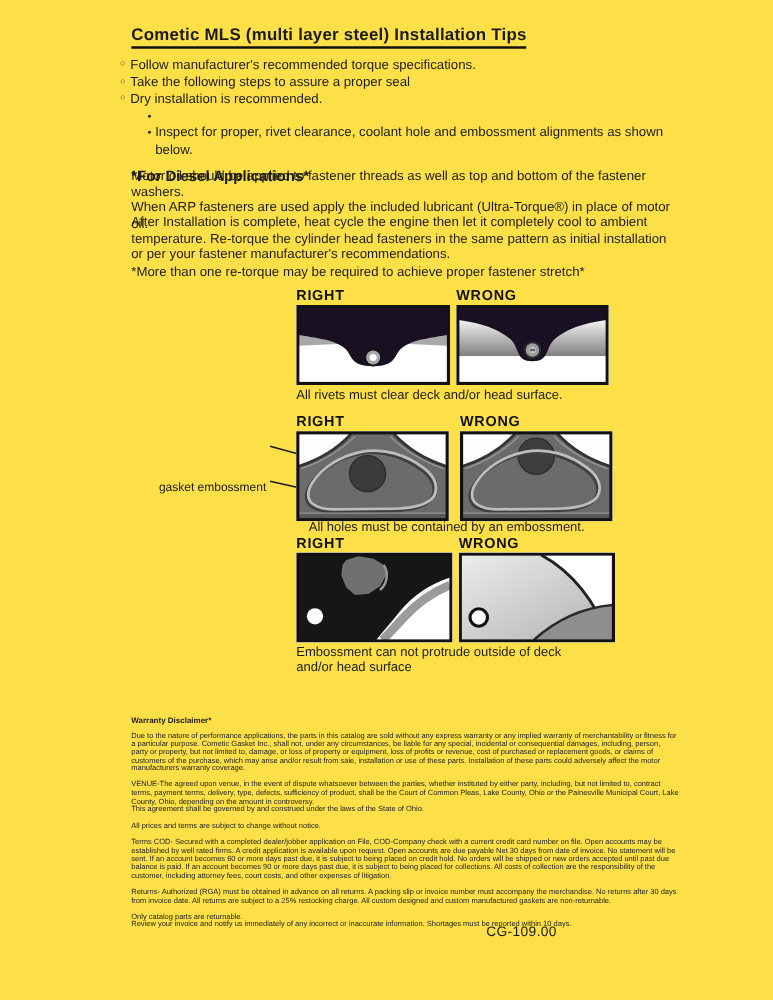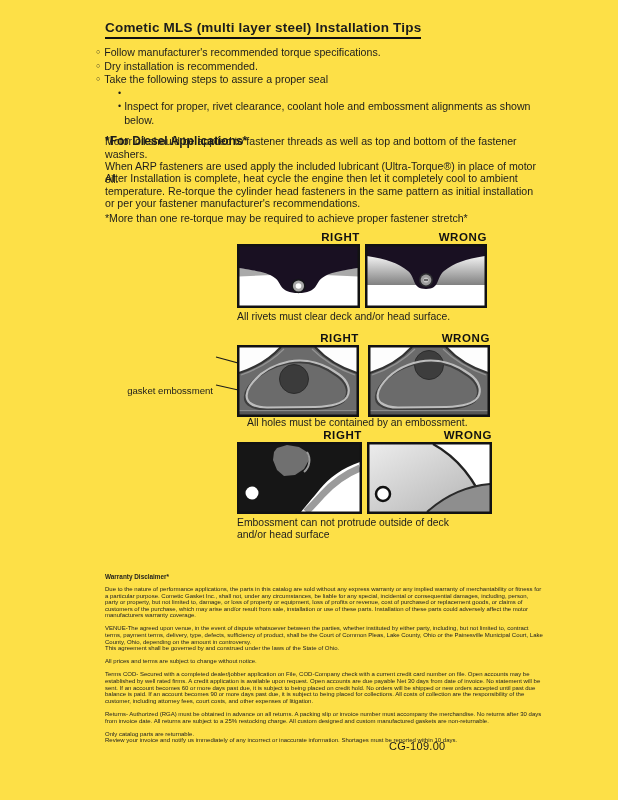--- a/index.html
+++ b/index.html
@@ -15,21 +15,21 @@
   .diesel-heading{position:absolute;left:105px;top:134px;font-size:12px;font-weight:bold;}
   .bodytext{position:absolute;left:105px;font-size:10.6px;line-height:12.6px;white-space:pre-line;width:445px;}
   .p1{top:135px;} .p2{top:172px;} .note{top:212px;}
   .fig-row{position:absolute;}
   .fig1{left:237px;top:231px;} .fig3{left:237px;top:429px;}
   .fig2{left:105px;top:332px;width:460px;height:105px;}
   .pair{display:flex;}
   .fig2 .pair{position:absolute;left:132px;top:0;}
   .col{display:flex;flex-direction:column;}
   .gap1{margin-right:5px;} .gap2{margin-right:9px;} .gap3{margin-right:5px;}
-  .rw-label{font-size:11.5px;font-weight:bold;text-align:right;letter-spacing:.6px;
+  .rw-label{font-size:11.5px;font-weight:bold;text-align:left;letter-spacing:.6px;
         line-height:13px;height:13px;color:#111;}
   .fig-caption{font-size:10.4px;line-height:12px;margin-top:3px;white-space:pre-line;}
   .fig2-caption{position:absolute;left:142px;top:85px;font-size:10.4px;text-align:center;}
   .ann{position:absolute;left:0;width:108px;text-align:right;font-size:9.6px;line-height:10.8px;white-space:pre-line;}
   .ann1{top:14px;} .ann2{top:54px;}
   .leader{position:absolute;left:0;top:0;pointer-events:none;}
   svg.fig{display:block;background:#fff;}
   .disclaimer{position:absolute;left:105px;top:573px;width:438px;}
   .disclaimer h4{margin:0 0 6px 0;font-size:6.4px;font-weight:bold;}
   .disclaimer p{margin:0 0 6.5px 0;font-size:6px;line-height:6.6px;white-space:pre-line;color:#222;}
@@ -42,25 +42,25 @@
 
   <div class="page-title">Cometic MLS (multi layer steel) Installation Tips</div>
 
   <div class="bullets">
     <div class="bullet">
         <span class="mk">○</span>
         <span>Follow manufacturer's recommended torque specifications.</span>
       </div>
     <div class="bullet">
         <span class="mk">○</span>
-        <span>Dry installation is recommended.</span>
+        <span>Take the following steps to assure a proper seal</span>
       </div>
     <div class="bullet">
         <span class="mk">○</span>
-        <span>Take the following steps to assure a proper seal</span>
+        <span>Dry installation is recommended.</span>
       </div>
     <div class="subbullet">
         <span class="mk">•</span>
       </div>
     <div class="subbullet">
         <span class="mk">•</span>
         <span>Inspect for proper, rivet clearance, coolant hole and embossment alignments as shown below.</span>
       </div>
   </div>
 

